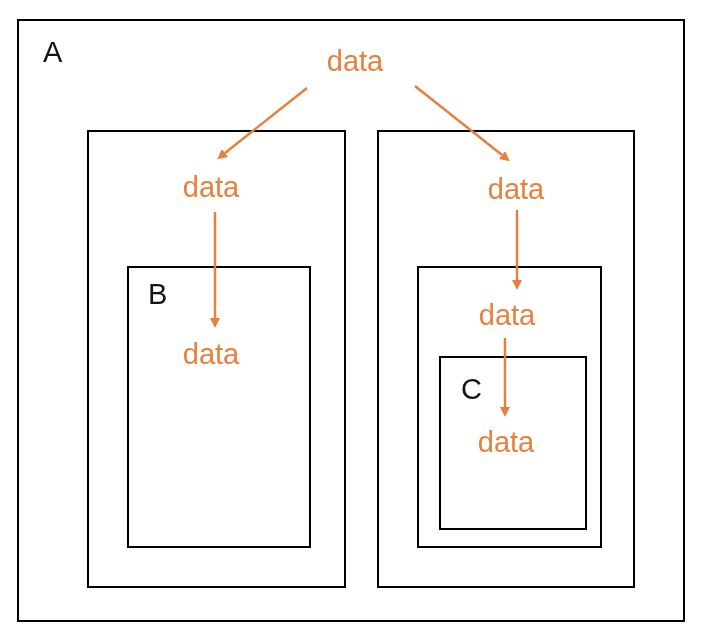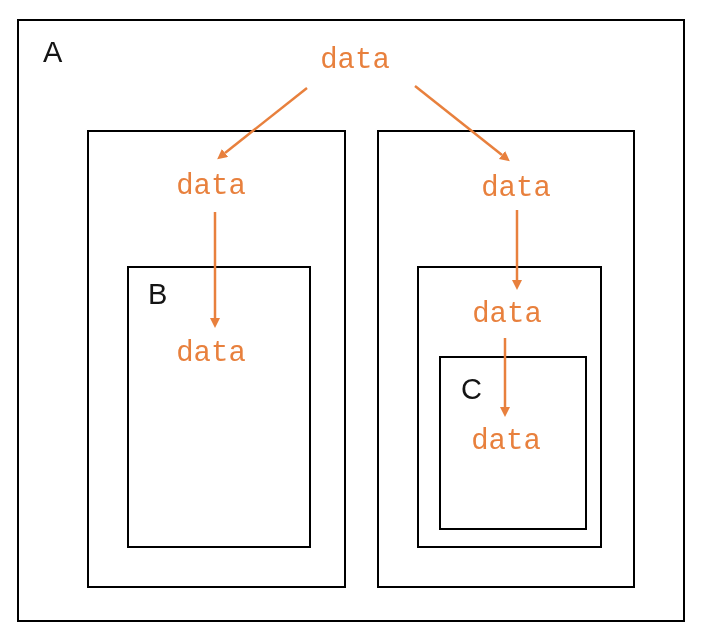--- a/index.html
+++ b/index.html
@@ -25,21 +25,20 @@
   }
   .lbl {
     position: absolute;
     font-size: 29px;
     line-height: 30px;
     white-space: nowrap;
   }
   .lbl-node {
     color: var(--accent);
     transform: translateX(-50%);
-    font-family: Liberation Mono, monospace;
   }
   .lbl-box {
     color: var(--ink);
   }
   .arrows {
     position: absolute;
     left: 0; top: 0;
     width: 706px; height: 639px;
     pointer-events: none;
   }

